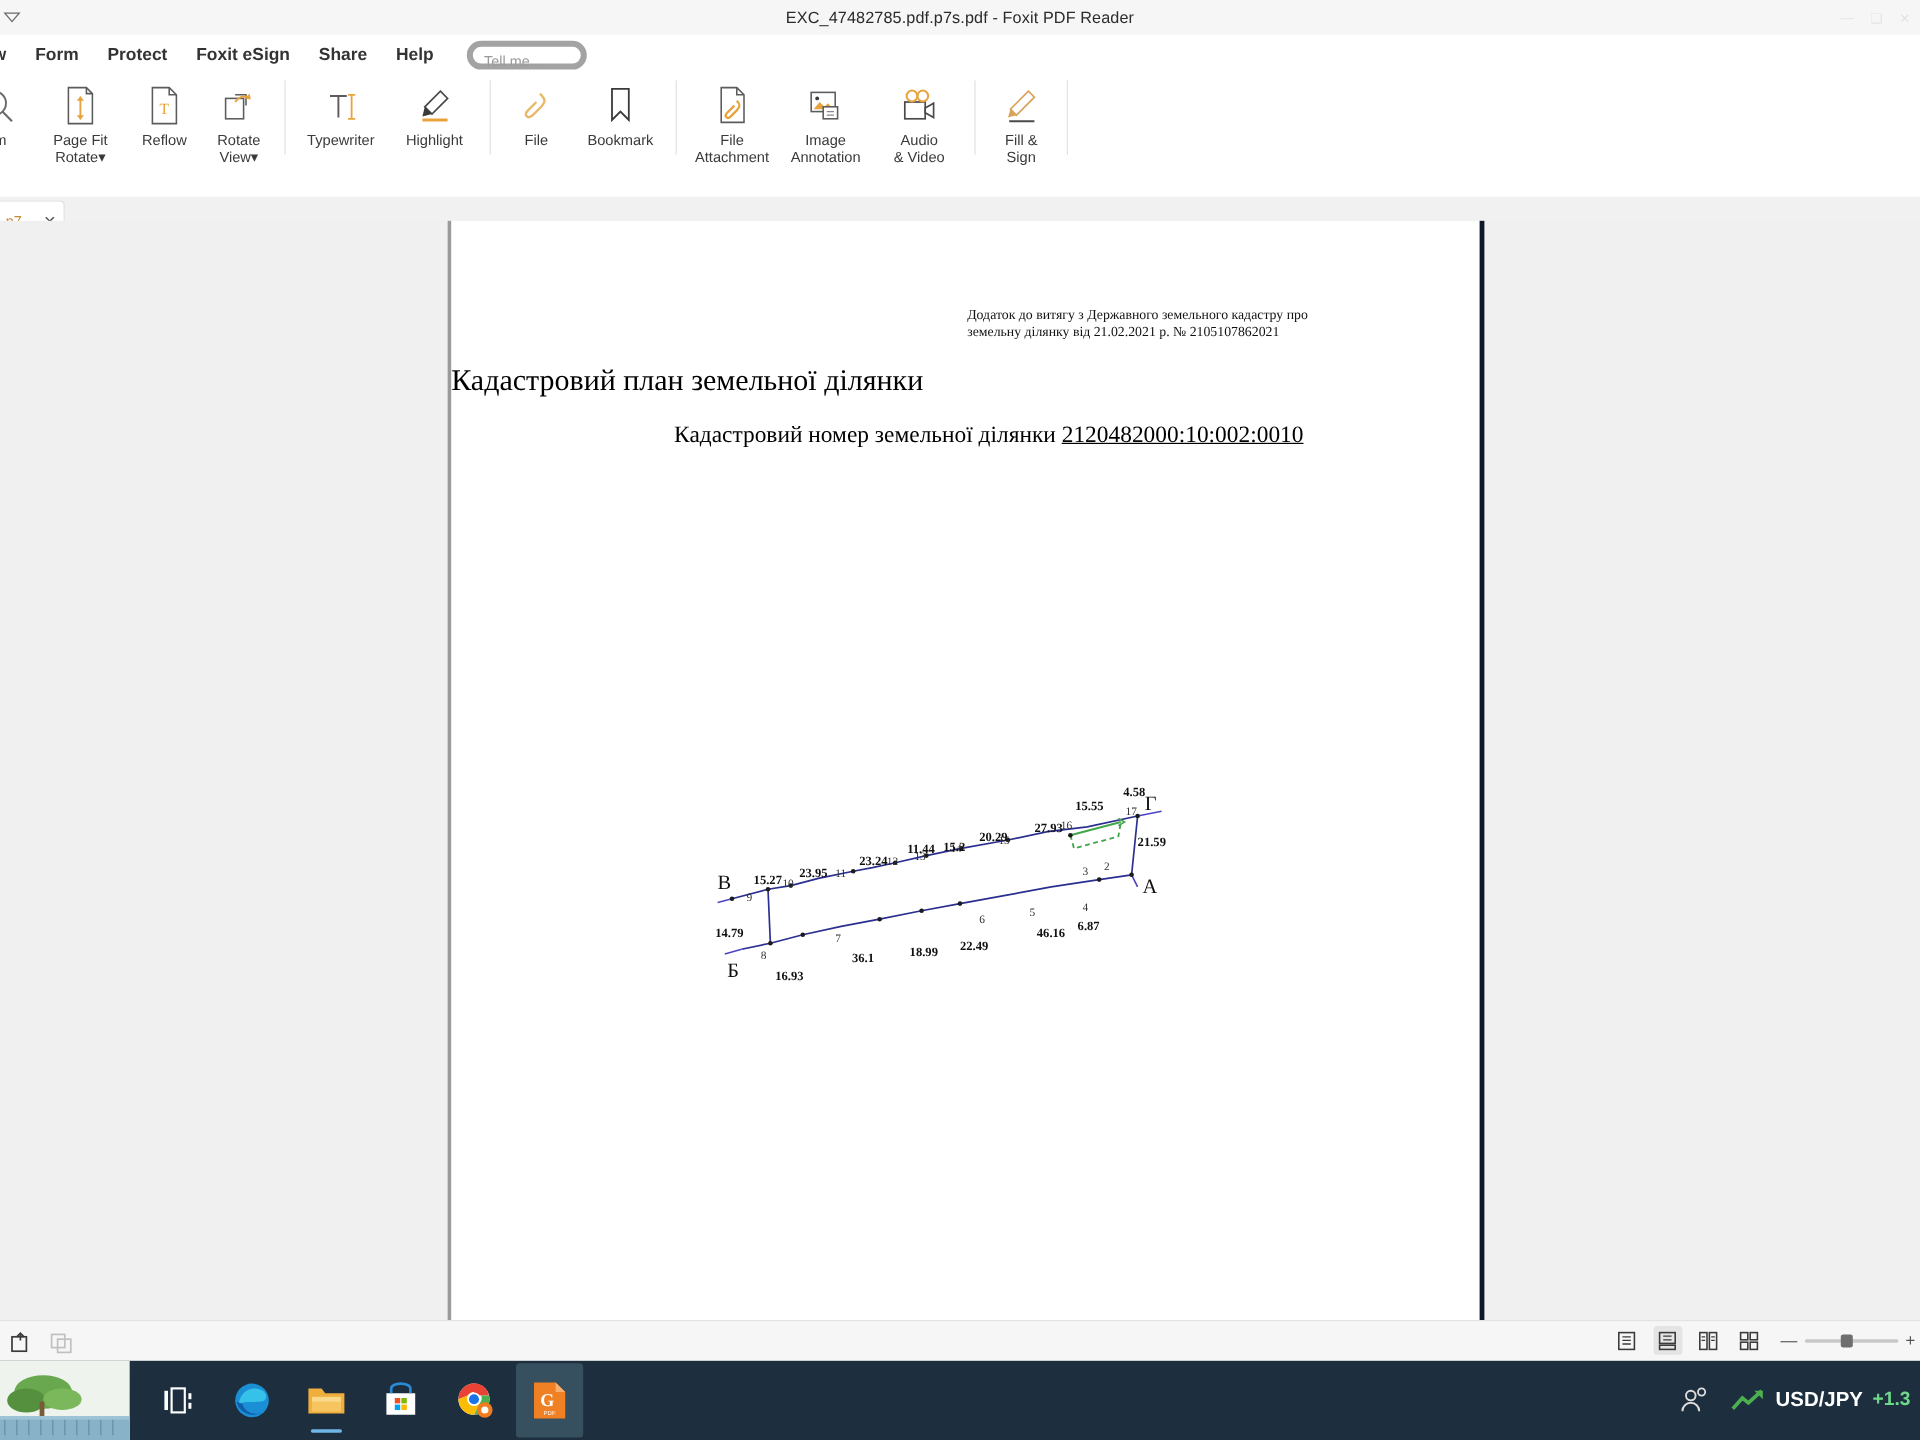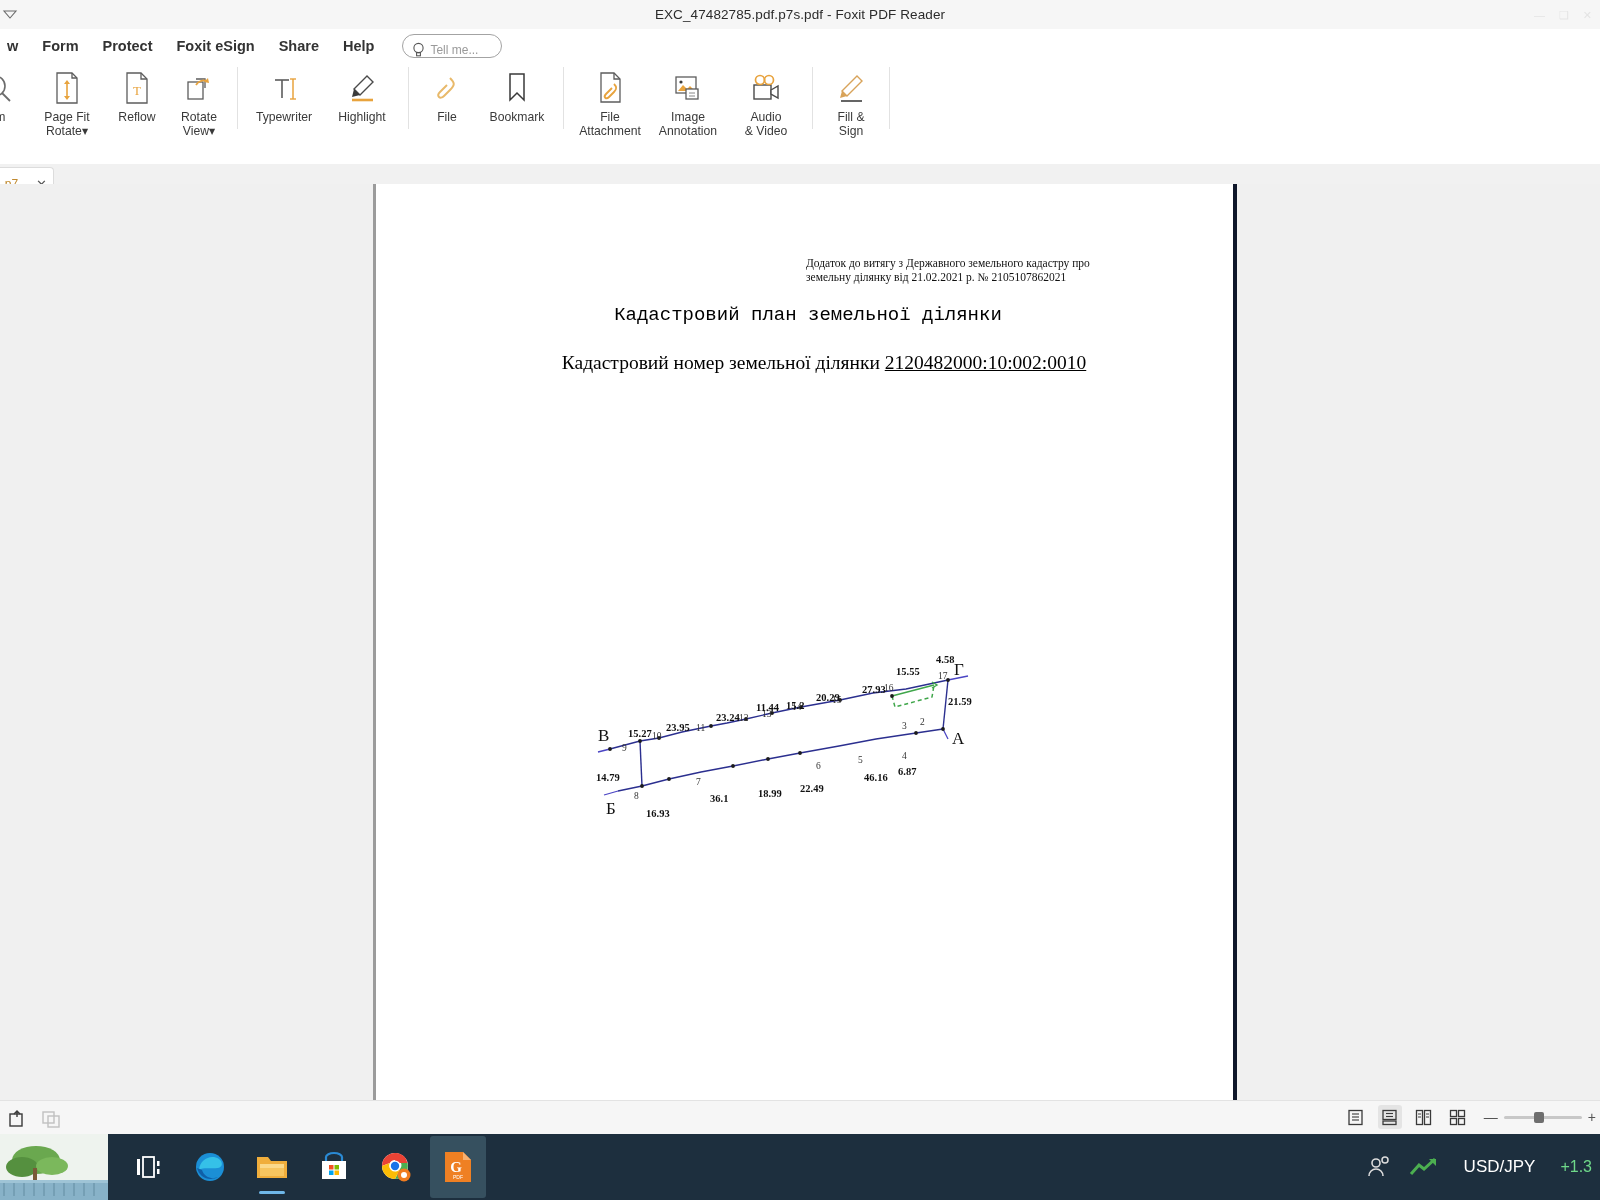--- a/index.html
+++ b/index.html
@@ -27,33 +27,34 @@
     position: absolute; right: 8px; top: 6px; width: 130px; height: 18px;
     display: flex; gap: 14px; align-items: center; justify-content: flex-end;
     opacity: .10;
   }
   .win-controls span { font-size: 11px; color: #444; }
 
   
   .menubar {
     position: absolute; left: 0; top: 29px; width: 1600px; height: 34px;
     background: #ffffff;
-    display: flex; align-items: center; padding-left: 13px;
+    display: flex; align-items: center;
   }
   .menu-item {
     font-size: 14.5px; font-weight: bold; color: #333333;
     padding: 0 12px; white-space: nowrap; cursor: default;
   }
   .menu-item.first { padding-left: 0; margin-left: -6px; }
   .tellme {
     margin-left: 16px;
     height: 24px; width: 100px;
-    border: 1px solid #a3a3a3; border-radius: 12px;
-    display: flex; align-items: flex-end; gap: 5px; padding: 0 9px;
+    border: 5px solid #a3a3a3; border-radius: 12px;
+    display: flex; align-items: flex-start; gap: 5px; padding: 0 9px;
     background: #fff;
+    flex-direction: column;
   }
   .tellme-label { font-size: 12px; color: #9a9a9a; }
 
   
   .ribbon {
     position: absolute; left: 0; top: 63px; width: 1600px; height: 85px;
     background: #ffffff;
     display: flex; align-items: flex-start;
   }
   .rb-group { display: flex; align-items: flex-start; height: 85px; }
@@ -103,23 +104,22 @@
   }
 
   
   .doc-header {
     position: absolute; left: 430px; top: 72px; width: 300px;
     font-family: "Liberation Serif", serif;
     font-size: 11.5px; color: #111; line-height: 14px; text-align: left;
   }
   .doc-title {
     position: absolute; left: 0; top: 120px; width: 864px;
-    text-align: center;
-    font-family: Liberation Mono, monospace;
-    font-size: 19px; color: #000;
+    font-family: Liberation Serif, serif;
+    font-size: 25px; color: #000;
   }
   .doc-subtitle {
     position: absolute; left: 16px; top: 168px; width: 864px;
     text-align: center;
     font-family: "Liberation Serif", serif;
     font-size: 19.5px; color: #000;
   }
   .doc-subtitle .num { text-decoration: underline; }
 
   .plan-wrap {
@@ -169,21 +169,21 @@
   .tb-ico.active { background: #36505f; }
   .tb-underline {
     position: absolute; bottom: 4px; left: 50%; transform: translateX(-50%);
     width: 26px; height: 3px; background: #6fb7e8; border-radius: 2px;
   }
   .tray {
     position: absolute; right: 0; top: 0; height: 66px;
     display: flex; align-items: center; gap: 16px; padding-right: 8px;
   }
   .stock {
-    display: flex; align-items: center; gap: 25px;
+    display: flex; align-items: center; gap: 8px; font-weight: bold;
   }
   .stock-name { font-size: 17px; color: #ffffff; }
   .stock-delta { font-size: 16px; color: #6fd98a; }
 </style>
 </head>
 <body>
 
 <div id="app">
 
   <div class="titlebar">

